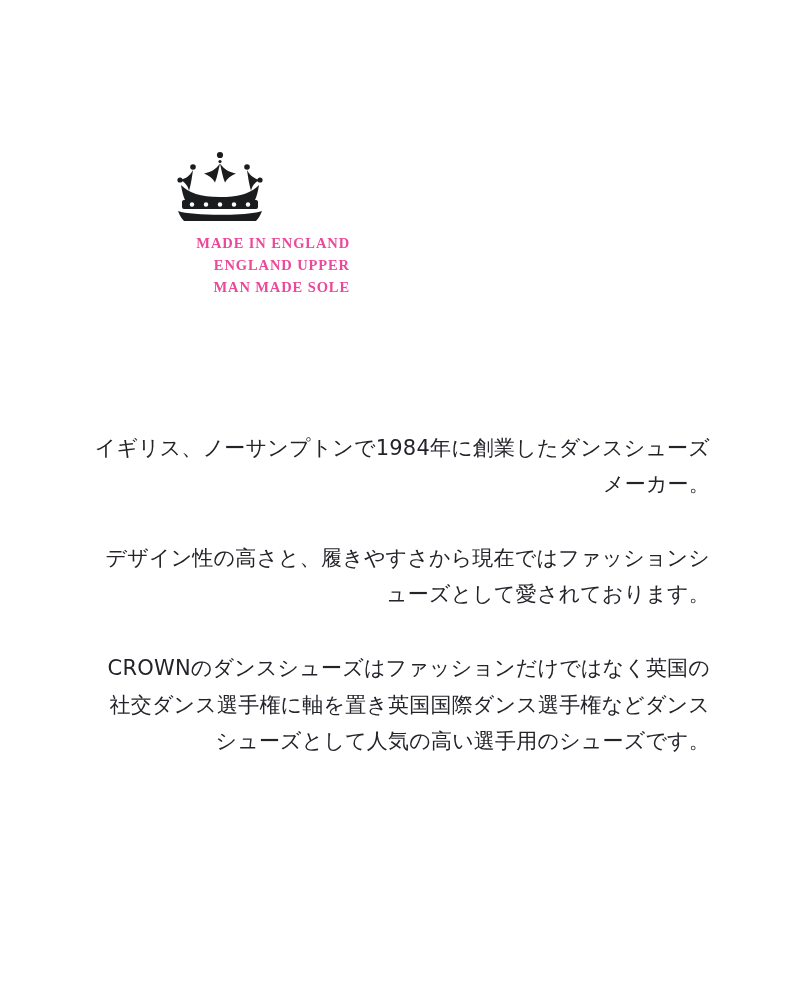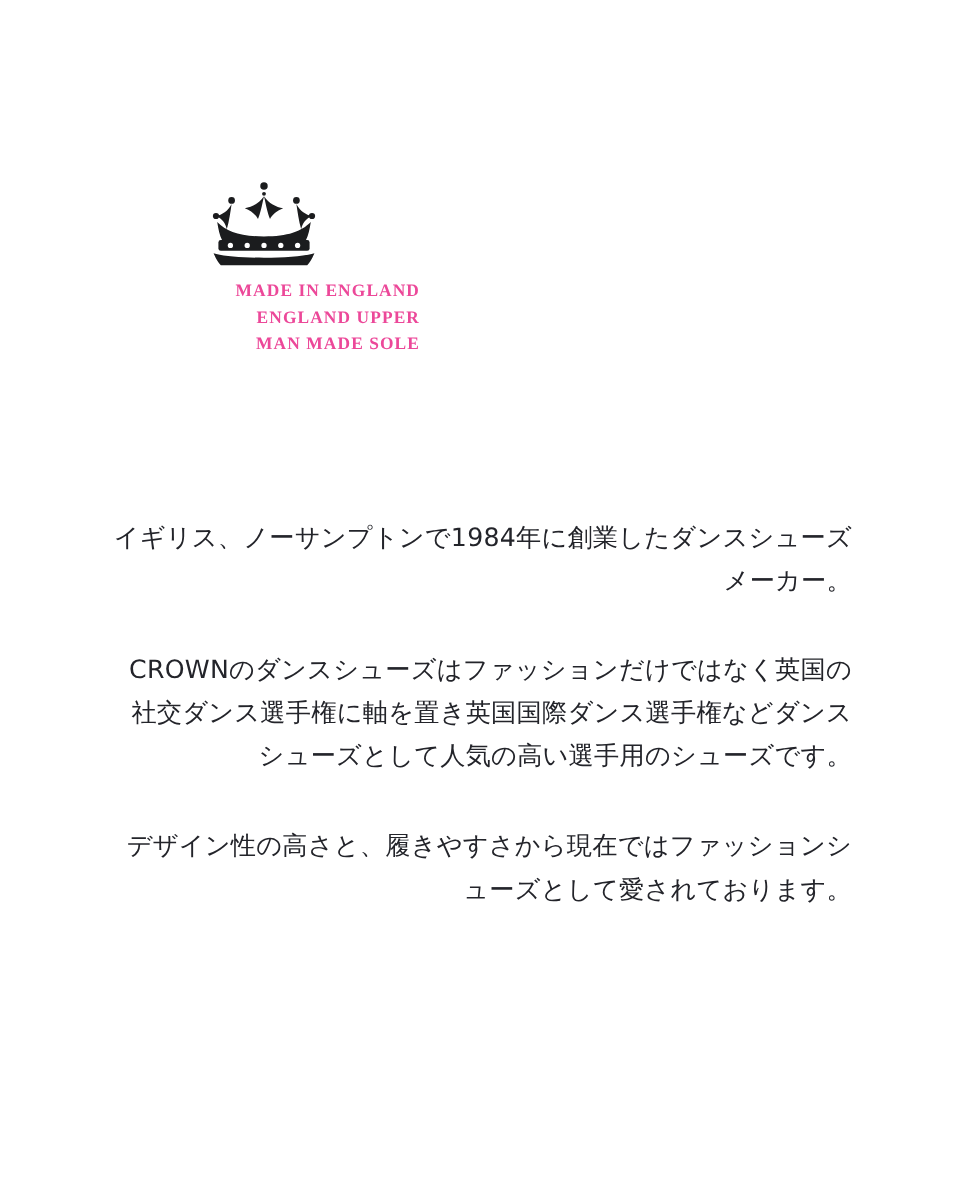--- a/index.html
+++ b/index.html
@@ -129,17 +129,17 @@
     </div>
   </div>
 
   <div class="ghost-row">
     <span></span>
     <span></span>
   </div>
 
   <div class="copy">
     <p class="para">イギリス、ノーサンプトンで1984年に創業したダンスシューズメーカー。</p>
+    <p class="para">デザイン性の高さと、履きやすさから現在ではファッションシューズとして愛されております。</p>
     <p class="para">CROWNのダンスシューズはファッションだけではなく英国の社交ダンス選手権に軸を置き英国国際ダンス選手権などダンスシューズとして人気の高い選手用のシューズです。</p>
-    <p class="para">デザイン性の高さと、履きやすさから現在ではファッションシューズとして愛されております。</p>
   </div>
 
 </div>
 
 </body></html>

